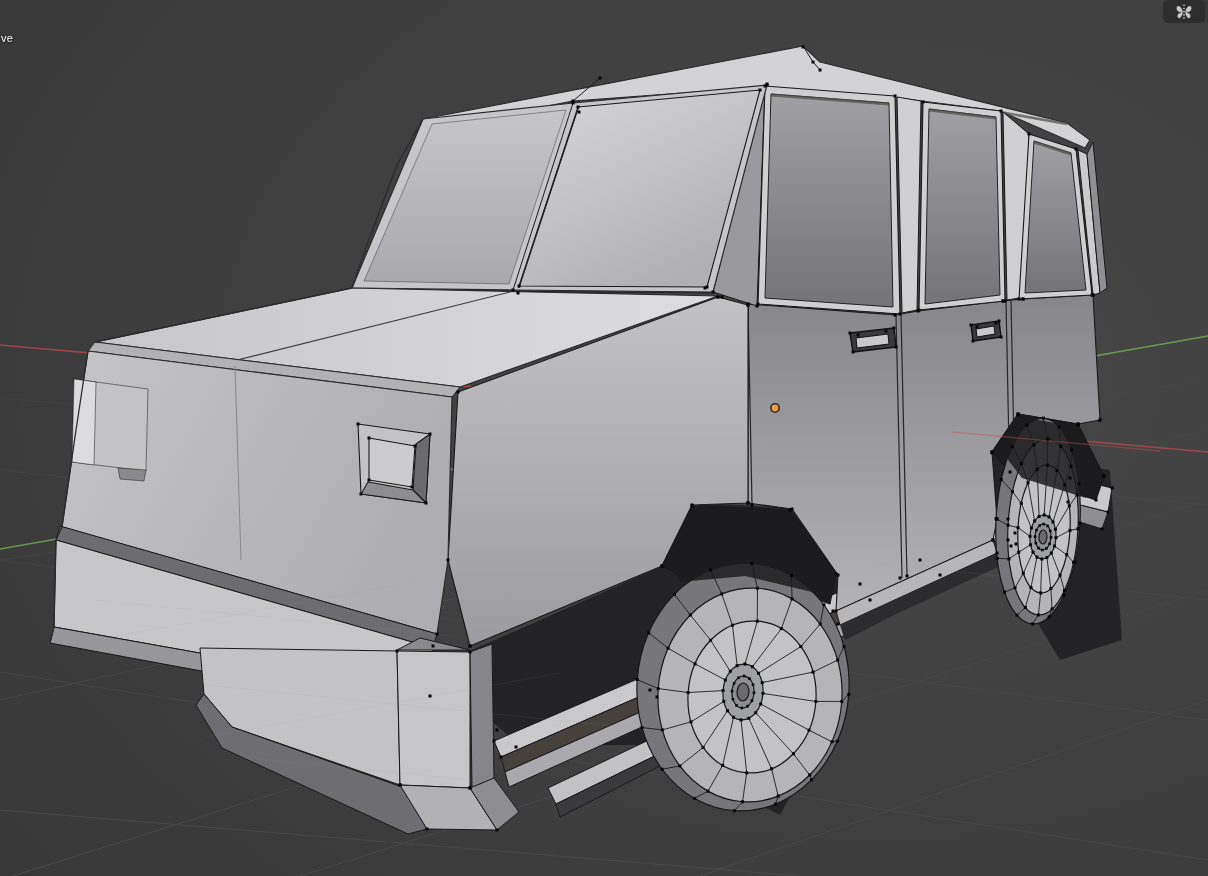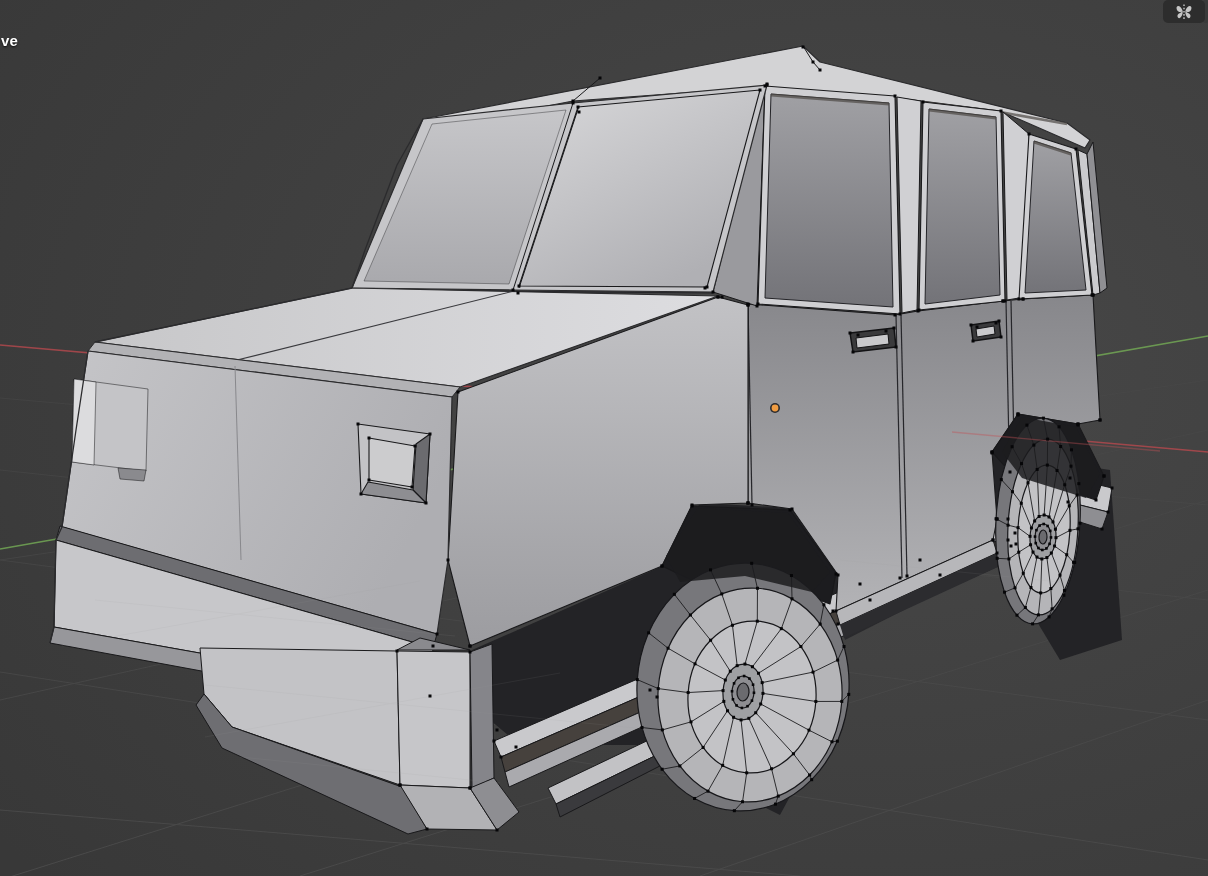--- a/index.html
+++ b/index.html
@@ -1,19 +1,19 @@
 <!DOCTYPE html>
 <html><head>
 <meta charset="utf-8">
 <style>
   html,body{margin:0;padding:0;width:1208px;height:876px;overflow:hidden;background:#3e3e3e;
     font-family:"Liberation Sans", sans-serif;}
   #stage{position:relative;width:1208px;height:876px;}
   #scene{position:absolute;left:0;top:0;}
-  #hud-text{position:absolute;left:1px;top:32px;color:#ffffff;font-size:15px;font-weight:700;
+  #hud-text{position:absolute;left:1px;top:32px;color:#ffffff;font-size:11px;font-weight:400;
     letter-spacing:.2px;text-shadow:0 1px 2px rgba(0,0,0,.8);user-select:none;}
   #sym-btn{position:absolute;right:3px;top:0;width:42px;height:23px;background:#2d2d2d;
     border-radius:5px;display:flex;align-items:center;justify-content:center;cursor:pointer;}
   #sym-edge{position:absolute;right:0;top:0;width:5px;height:23px;background:#3a3a3a;border-radius:2px;}
   .vdot{pointer-events:none;}
 </style>
 </head>
 <body>
 
 <div id="stage">

